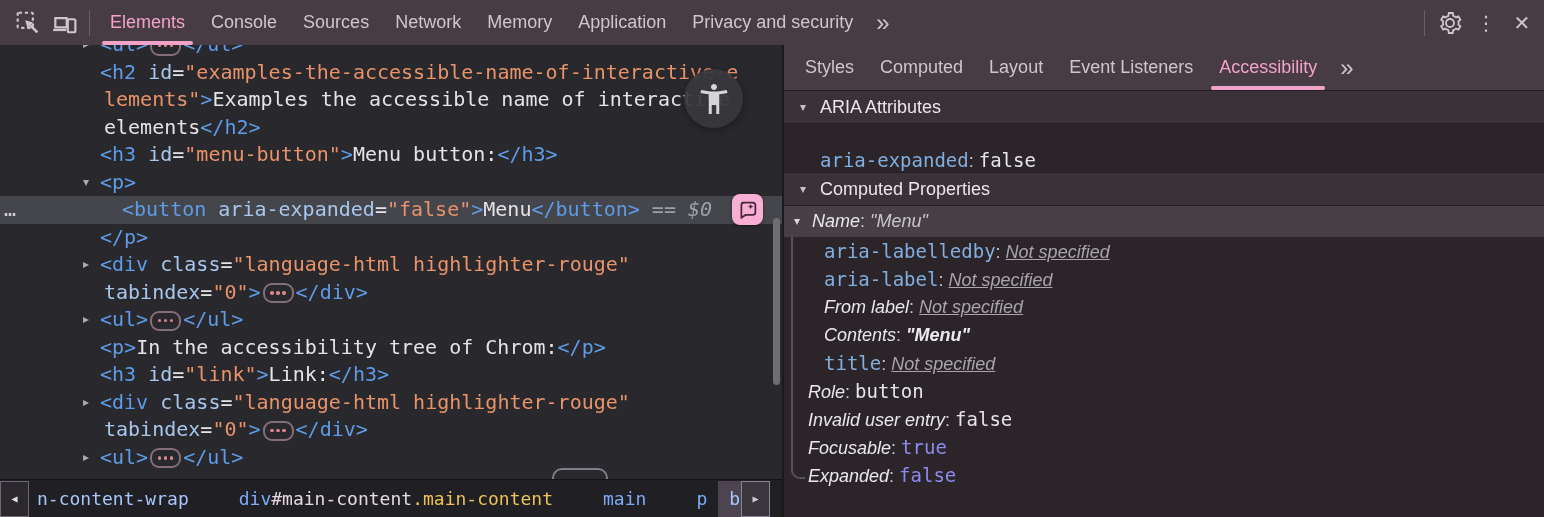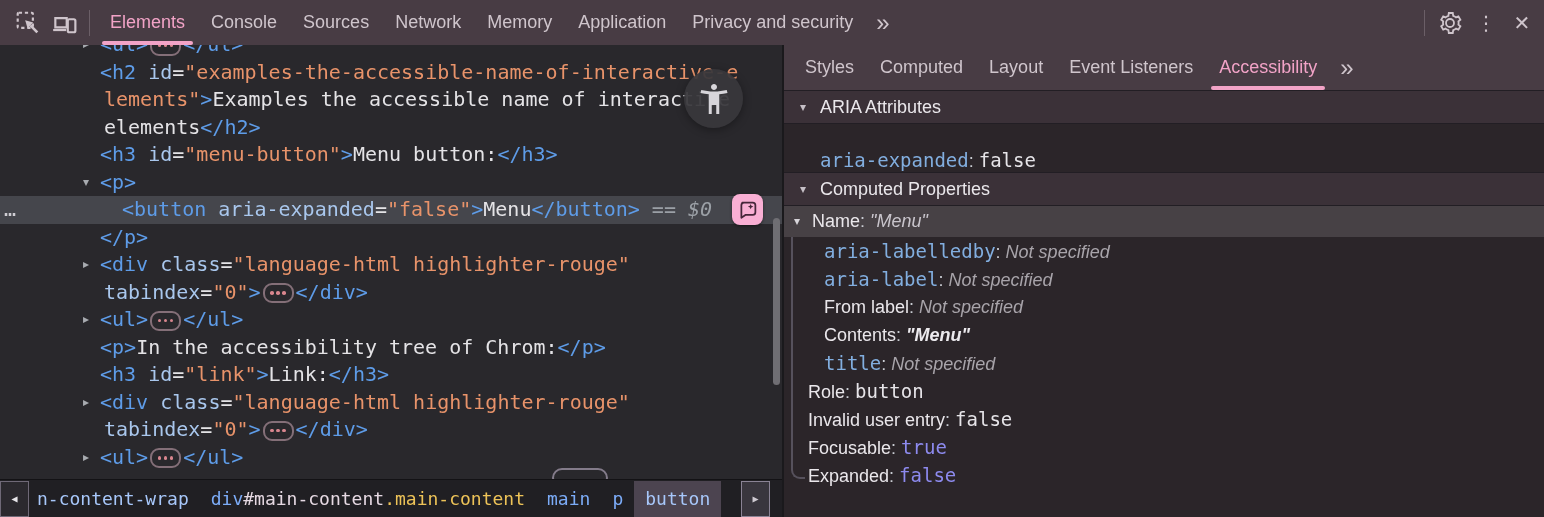--- a/index.html
+++ b/index.html
@@ -36,41 +36,41 @@
   #arc-deco{position:absolute;left:552px;top:423px;width:52px;height:16px;border:2px solid #837B8A;border-radius:10px;}
   
   #crumbs{position:absolute;left:0;right:0;bottom:0;height:37px;background:#201F23;border-top:1px solid #131215;
           display:flex;align-items:center;font-family:"DejaVu Sans Mono",monospace;font-size:18px;}
   .cr-box{width:29px;height:36px;display:flex;align-items:center;justify-content:center;box-sizing:border-box;cursor:pointer;flex:none;}
   #cr-left{border:1px solid #6F6977;background:#2B292E;color:#E8E6EA;font-size:10px;}
   #cr-right{border:1px solid #8A8395;background:#39363E;color:#CFCAD2;font-size:10px;margin-left:auto;margin-right:12px;}
   .crumb{padding:0 11px;height:36px;line-height:36px;white-space:nowrap;cursor:pointer;flex:none;}
   .crumb.sel{background:#4C4450;}
   .crumb:first-of-type{padding-left:8px;}
-  .c-tag{color:#7CACF8;}.c-lite{color:#A7C7FA;}.c-id{color:#E6D9E3;}.c-cls{color:#EDC358;}
+  .c-tag{color:#7CACF8;margin-left:28px;}.c-lite{color:#A7C7FA;}.c-id{color:#E6D9E3;}.c-cls{color:#EDC358;}
   
   #vsep{width:2px;background:#1A191C;flex:none;}
   #side-panel{width:896px;background:#2B2529;display:flex;flex-direction:column;flex:none;font-size:18px;color:#E4E3E6;}
   #side-tabs{height:45px;background:#483C44;display:flex;align-items:center;padding-left:8px;flex:none;}
   .sec-h{height:34px;background:#3B3138;display:flex;align-items:center;padding-left:36px;position:relative;
          color:#EAE7EB;font-weight:500;border-top:1px solid #221E24;border-bottom:1px solid #221E24;box-sizing:border-box;flex:none;}
   .sec-h .tri2{position:absolute;left:16px;font-size:12px;color:#C6C0C7;}
   #aria-rows{height:48px;display:flex;align-items:flex-end;padding-left:36px;flex:none;}
   .mono-blue{font-family:"DejaVu Sans Mono",monospace;font-size:19px;color:#82AEDF;}
   .mono-w{font-family:"DejaVu Sans Mono",monospace;font-size:19px;color:#E6E4E8;}
   .mono-p{font-family:"DejaVu Sans Mono",monospace;font-size:19px;color:#8D8AEE;}
   .colon{color:#C9CCD2;}
   #computed-rows{position:relative;flex:1;overflow:hidden;}
   .nrow{height:31px;line-height:31px;background:#474145;padding-left:28px;position:relative;white-space:pre;}
   .nrow .tri2{position:absolute;left:10px;font-size:12px;color:#D8D5DA;}
   .nrow .nval{font-style:italic;color:#C9C5CC;}
   .prow{height:28px;line-height:28px;padding-left:24px;white-space:pre;position:relative;}
   .prow.child{padding-left:40px;}
-  .plabel{color:#EAE7EB;}
-  .v-na{color:#A8A4AA;font-style:italic;}
+  .plabel{color:#EAE7EB;font-style:italic;}
+  .v-na{color:#A8A4AA;font-style:italic;text-decoration:underline;}
   .v-quote{color:#ECEAEE;font-style:italic;font-weight:600;}
   #guide{position:absolute;left:7px;top:31px;width:12px;height:240px;border-left:2px solid #56515C;
          border-bottom:2px solid #56515C;border-bottom-left-radius:9px;}
 </style>
 </head>
 <body>
 
 <div id="app">
 
   <header id="toolbar">

